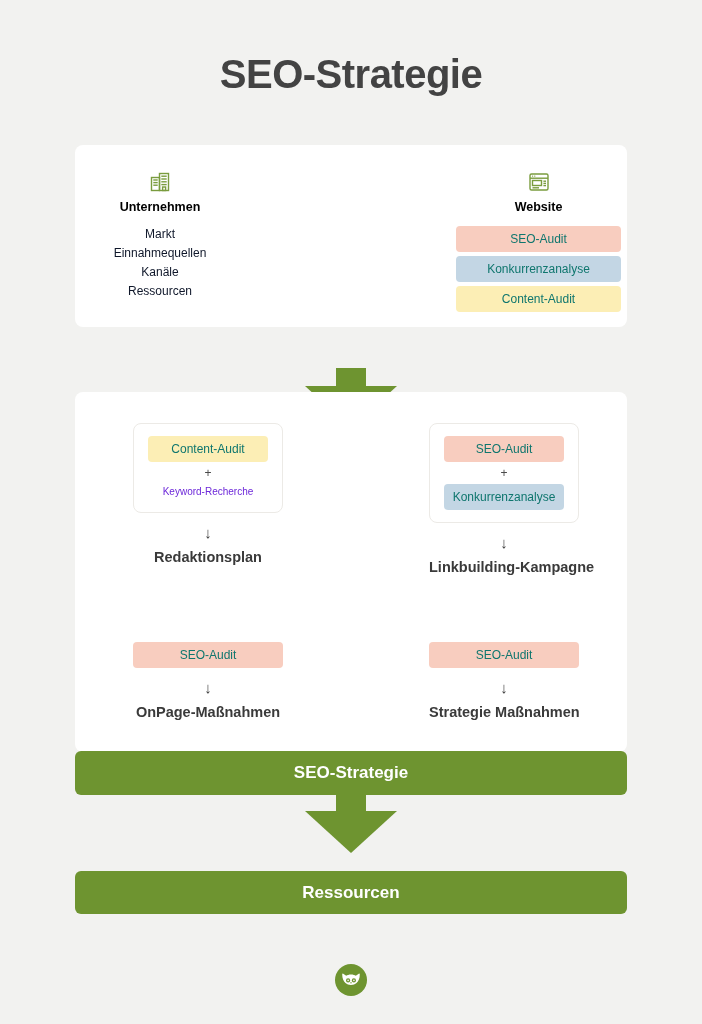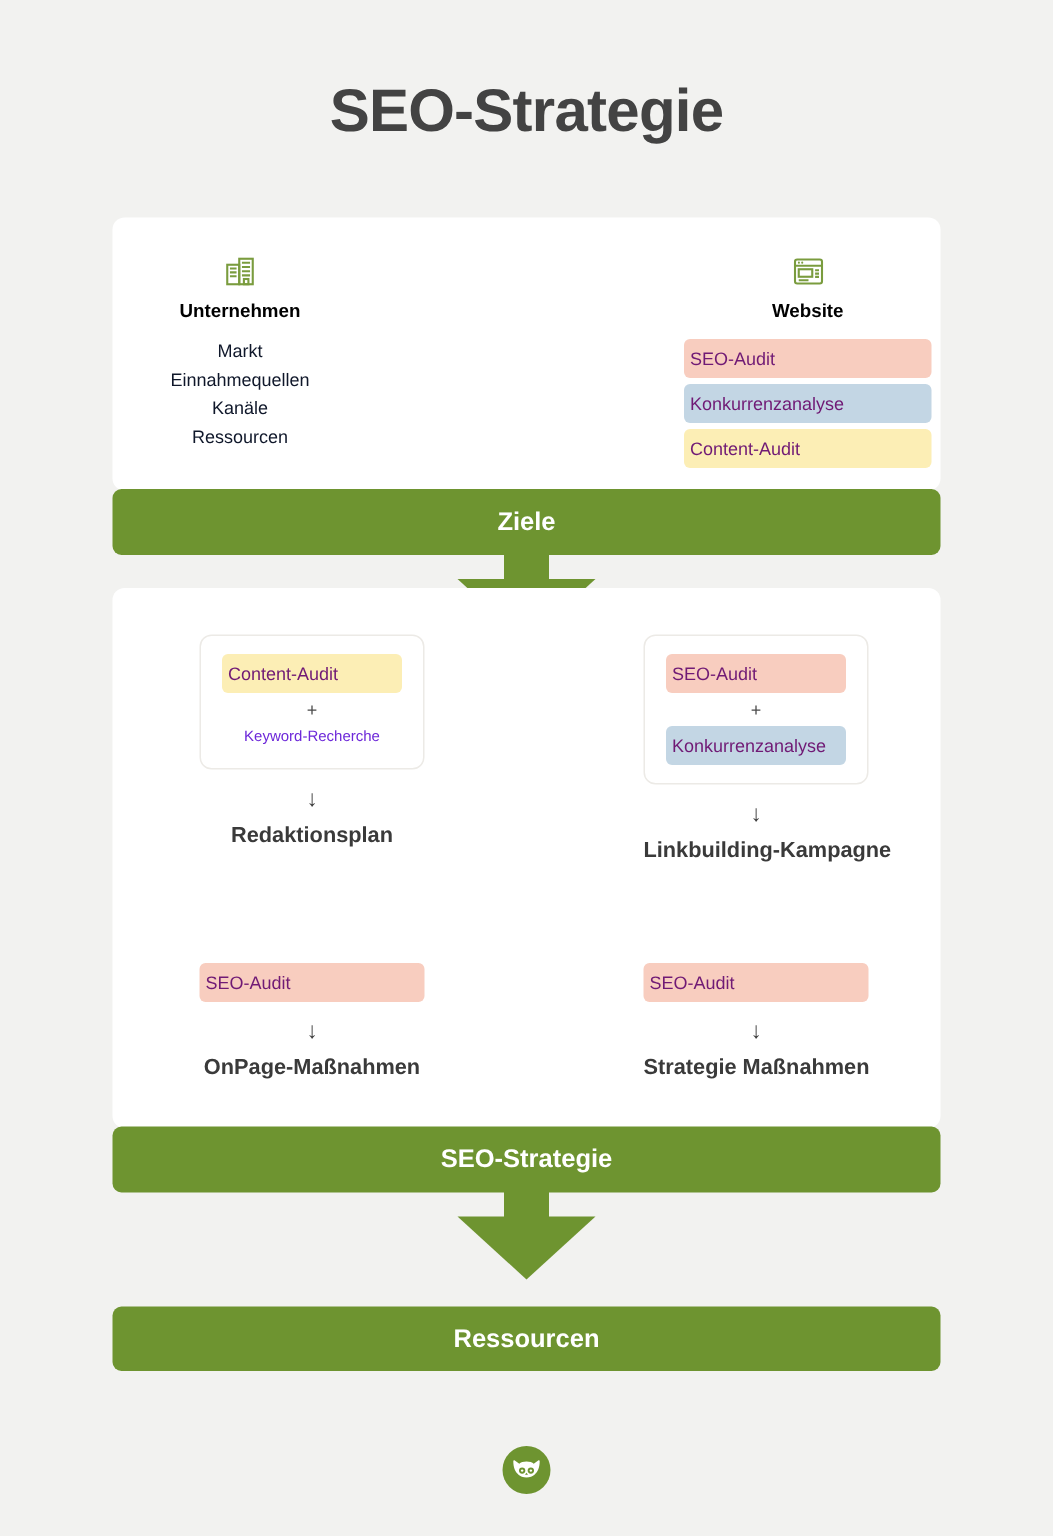--- a/index.html
+++ b/index.html
@@ -123,23 +123,23 @@
     font-size: 12px;
     color: #0f172a;
     line-height: 17px;
     margin-bottom: 2px;
   }
 
   
   .pill {
     border-radius: 4px;
     font-size: 12px;
-    text-align: left;
+    text-align: center;
     padding: 6px 4px;
-    color: #701a75;
+    color: #0f766e;
     line-height: 14px;
   }
   .pill.seo   { background: #f8cdbf; }
   .pill.konk  { background: #c3d6e4; }
   .pill.cont  { background: #fceeb5; }
   .pill-stack .pill { margin-bottom: 4px; }
   .pill-stack .pill:last-child { margin-bottom: 0; }
 
   
   .measure {
@@ -242,23 +242,20 @@
       </svg>
     </div>
     <div class="col-title">Website</div>
     <div class="pill-stack">
       <div class="pill seo">SEO-Audit</div>
       <div class="pill konk">Konkurrenzanalyse</div>
       <div class="pill cont">Content-Audit</div>
     </div>
   </div>
 
-  <div class="green-bar" id="bar-ziele">
-    <span>Ziele</span>
-  </div>
   <div class="big-arrow" id="arrow-ziele">
     <div class="stem"></div>
     <div class="head"></div>
   </div>
 
   <div class="card" id="card-measures"></div>
 
   <div class="measure" id="m-redaktion">
     <div class="measure-box">
       <div class="pill cont">Content-Audit</div>

